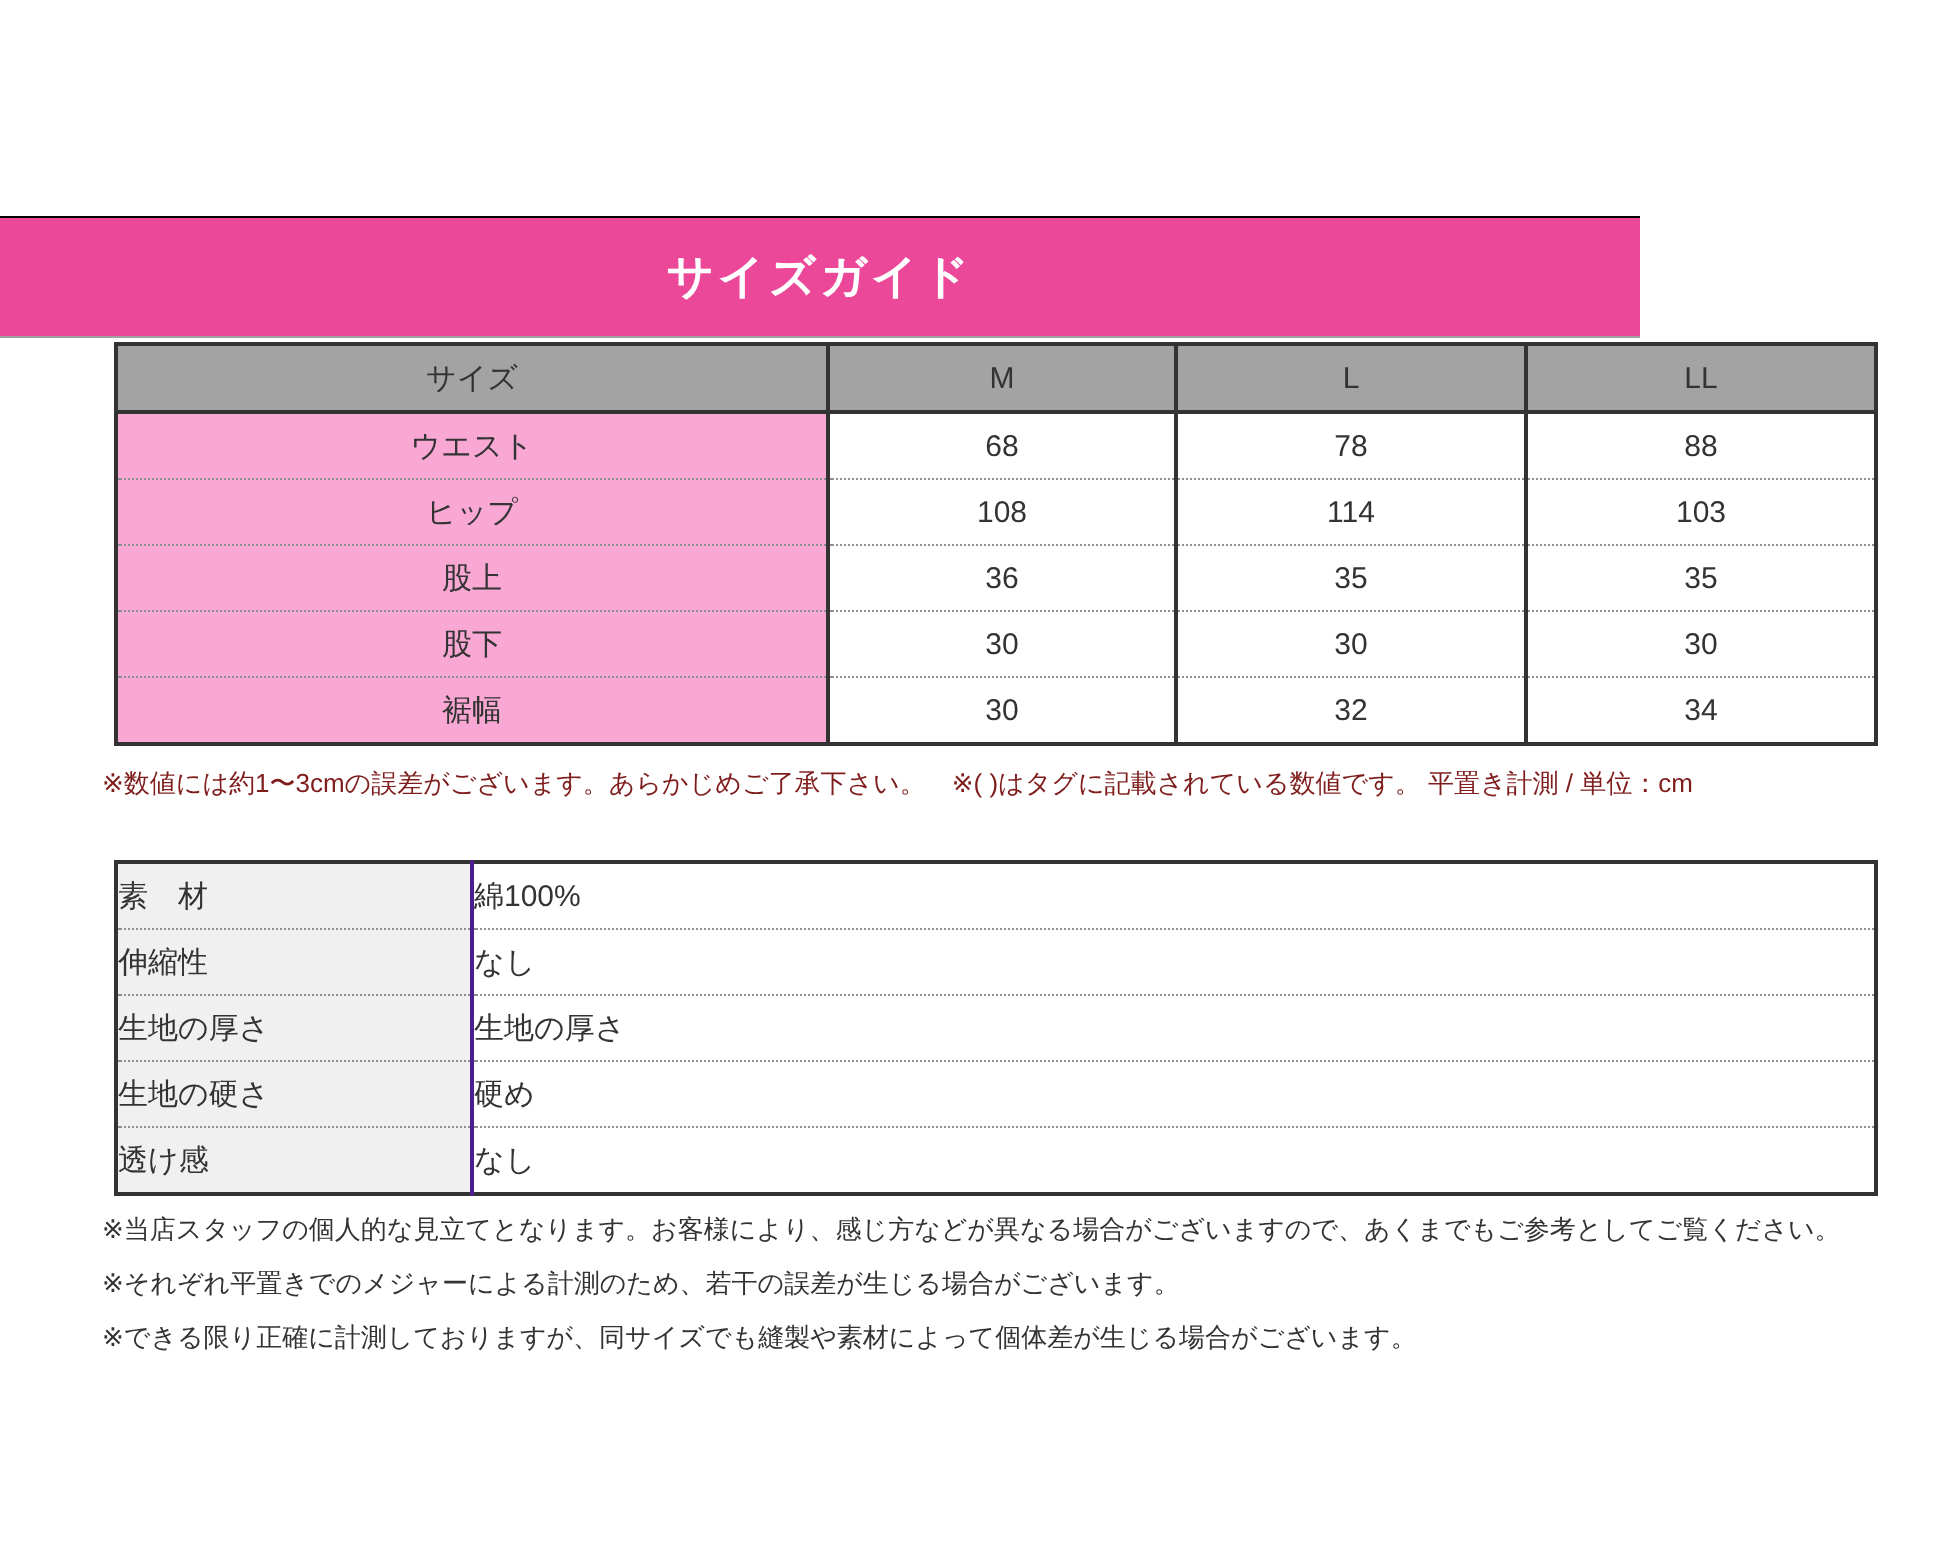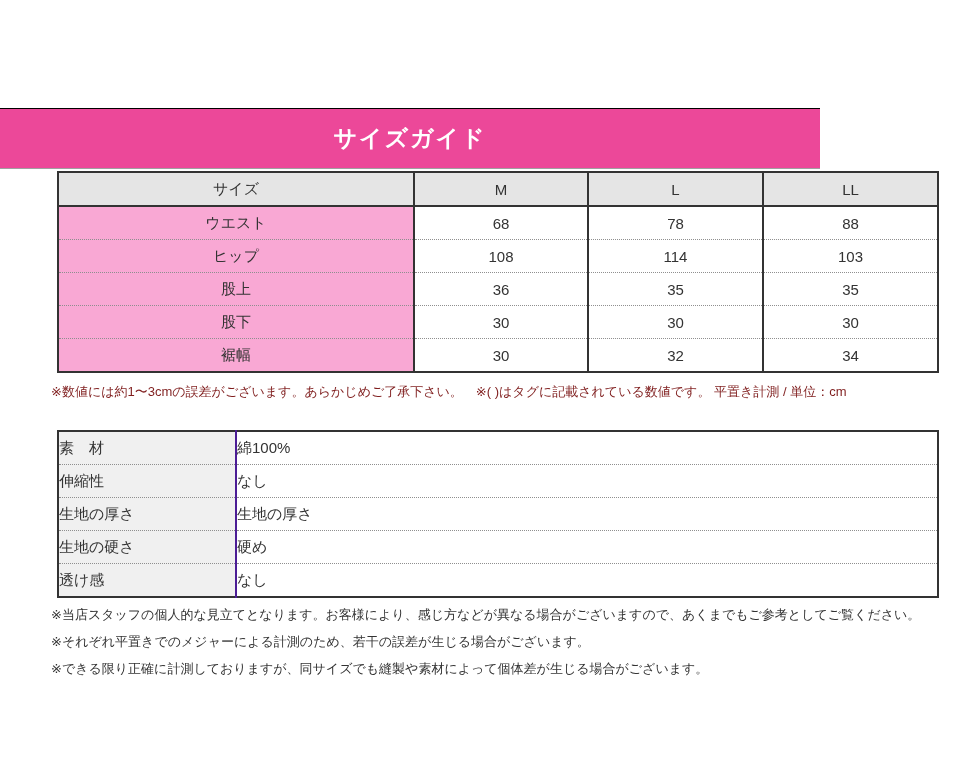--- a/index.html
+++ b/index.html
@@ -59,21 +59,21 @@
   .size-table th,
   .size-table td {
     height: 32px;
     padding: 0;
     text-align: center;
     vertical-align: middle;
     font-size: 15px;
     font-weight: normal;
   }
   .size-table th {
-    background: #e5e5e5;
+    background: #a3a3a3;
     border-bottom: 2px solid #333333;
   }
   .size-table th + th,
   .size-table td + td {
     border-left: 2px solid #333333;
   }
   .size-table tbody tr + tr td {
     border-top: 1px dotted #8f8f8f;
   }
   .size-table td.label {

